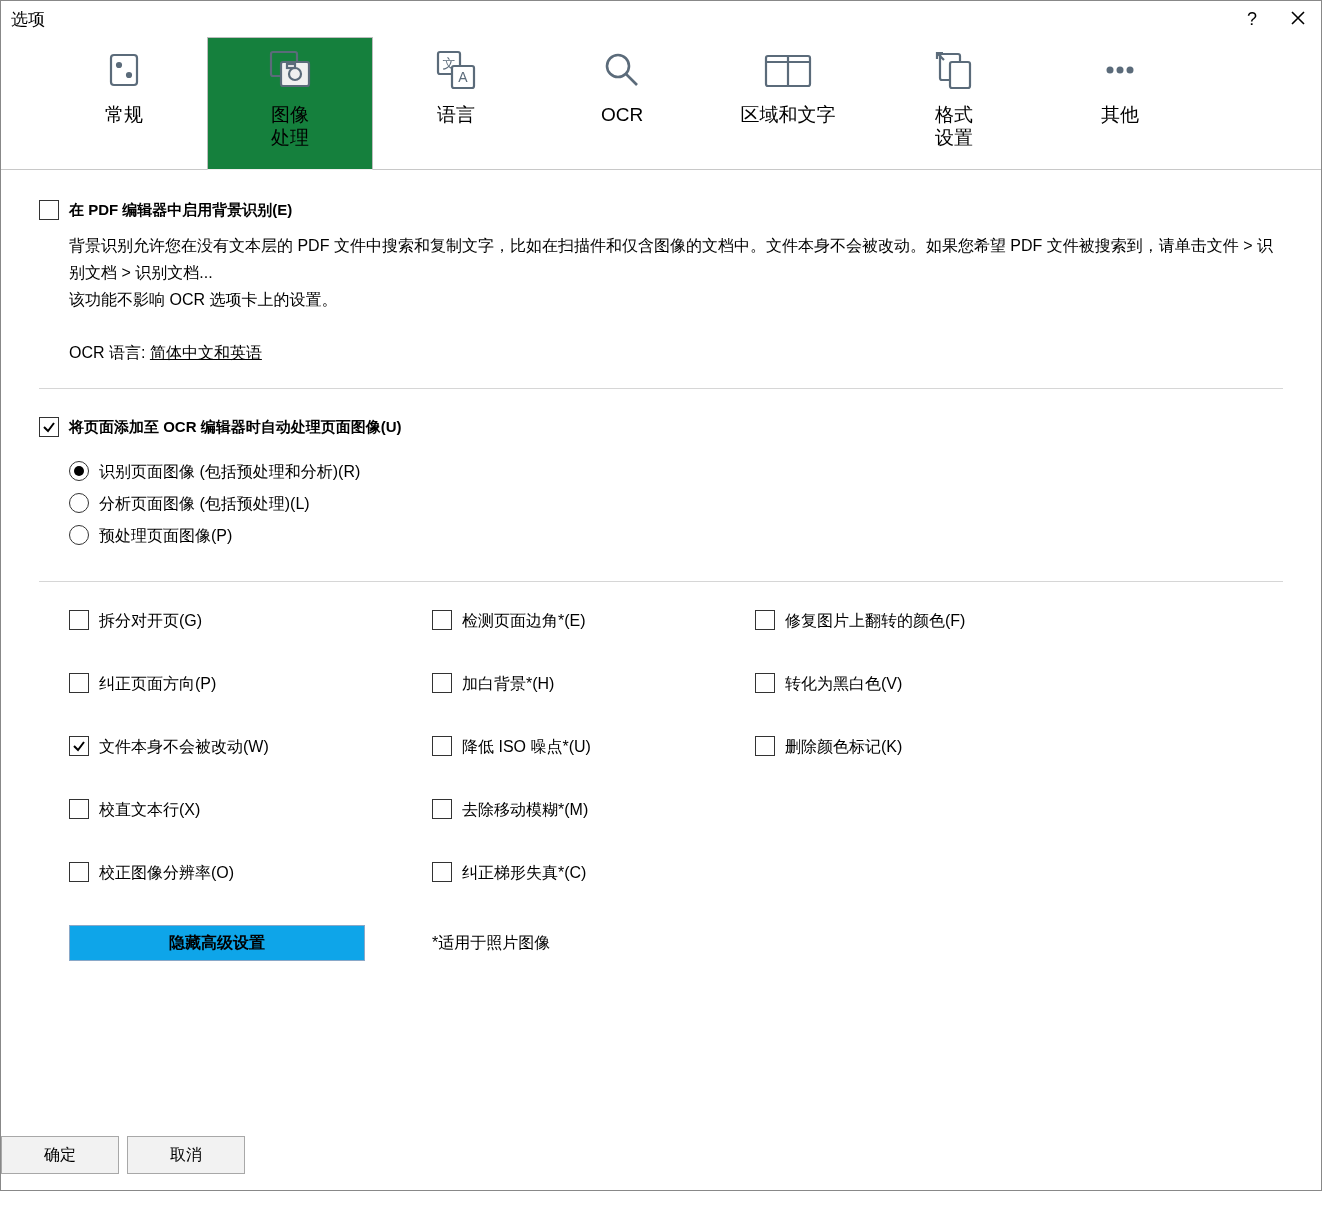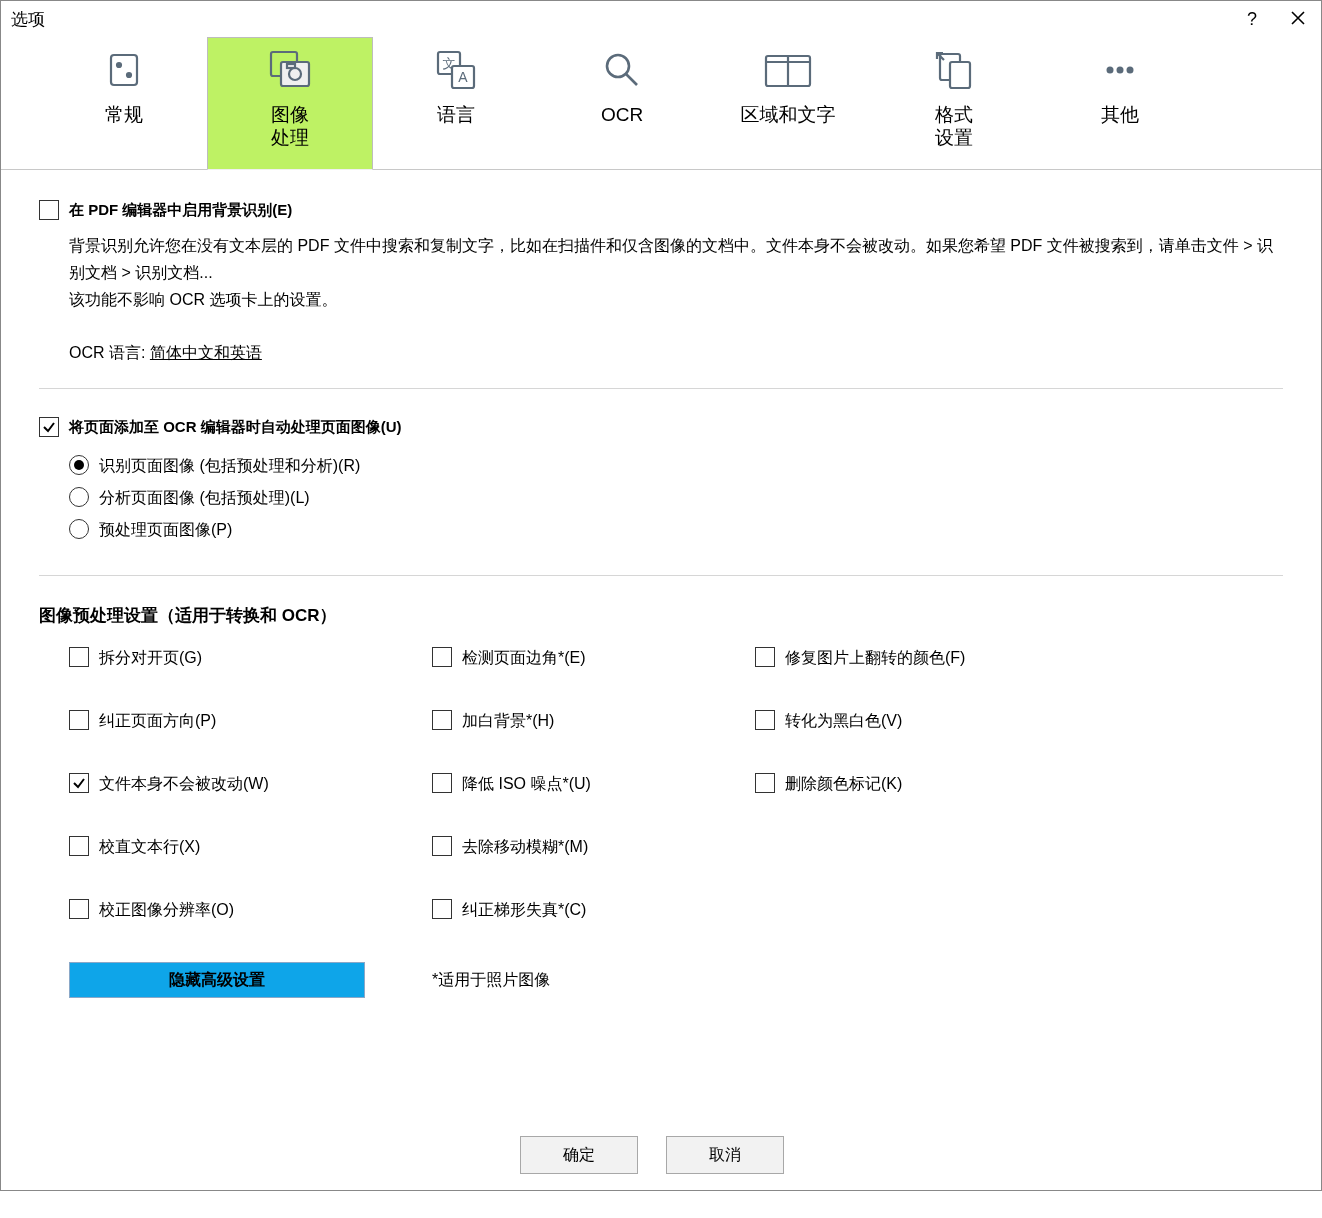--- a/index.html
+++ b/index.html
@@ -50,21 +50,21 @@
     justify-content: flex-start;
     padding: 14px 0 18px 0;
     cursor: pointer;
     font-size: 19px;
     text-align: center;
     line-height: 1.45;
     border: 1px solid transparent;
     max-width: 166px;
   }
   .tab.active {
-    background: #bef264;
+    background: #15803d;
     border: 1px solid #bdbdbd;
     border-bottom: 1px solid #f0f0f0;
     margin-bottom: -1px;
   }
   .tab .icon-slot {
     height: 44px;
     display: flex;
     align-items: center;
     justify-content: center;
     margin-bottom: 8px;
@@ -141,22 +141,22 @@
     font-size: 16px;
     cursor: pointer;
     display: flex;
     align-items: center;
     justify-content: center;
     font-weight: bold;
   }
   .note { font-size: 16px; }
   .footer {
     display: flex;
-    justify-content: center;
-    gap: 28px;
+    justify-content: flex-start;
+    gap: 8px;
     padding: 12px 18px 16px 0;
   }
   .btn {
     min-width: 118px;
     height: 38px;
     border: 1px solid #a8a8a8;
     background: #f2f2f2;
     font-size: 16px;
     cursor: pointer;
     display: flex;
@@ -295,38 +295,37 @@
 
     <div class="section">
       <div class="chk-row header">
         <span class="chk checked">
           <svg width="14" height="14" viewBox="0 0 14 14">
               <path d="M2 7 L6 11 L12 3" stroke="#000" stroke-width="2" fill="none"></path>
             </svg>
         </span>
         <span class="lbl">将页面添加至 OCR 编辑器时自动处理页面图像(U)</span>
       </div>
-      <div class="indent" style="margin-top:18px;">
+      <div class="indent" style="margin-top:24px;">
         <div class="radio-row">
           <span class="radio checked"></span>
           <span class="lbl">识别页面图像 (包括预处理和分析)(R)</span>
         </div>
         <div class="radio-row">
           <span class="radio"></span>
           <span class="lbl">分析页面图像 (包括预处理)(L)</span>
         </div>
         <div class="radio-row">
           <span class="radio"></span>
           <span class="lbl">预处理页面图像(P)</span>
         </div>
       </div>
     </div>
 
     <div class="section last">
-      <div class="section-head">图像预处理设置（适用于转换和 OCR）</div>
       <div class="grid3">
 
         <div class="chk-row">
             <span class="chk"></span>
             <span class="lbl">拆分对开页(G)</span>
           </div>
         <div class="chk-row">
             <span class="chk"></span>
             <span class="lbl">检测页面边角*(E)</span>
           </div>

